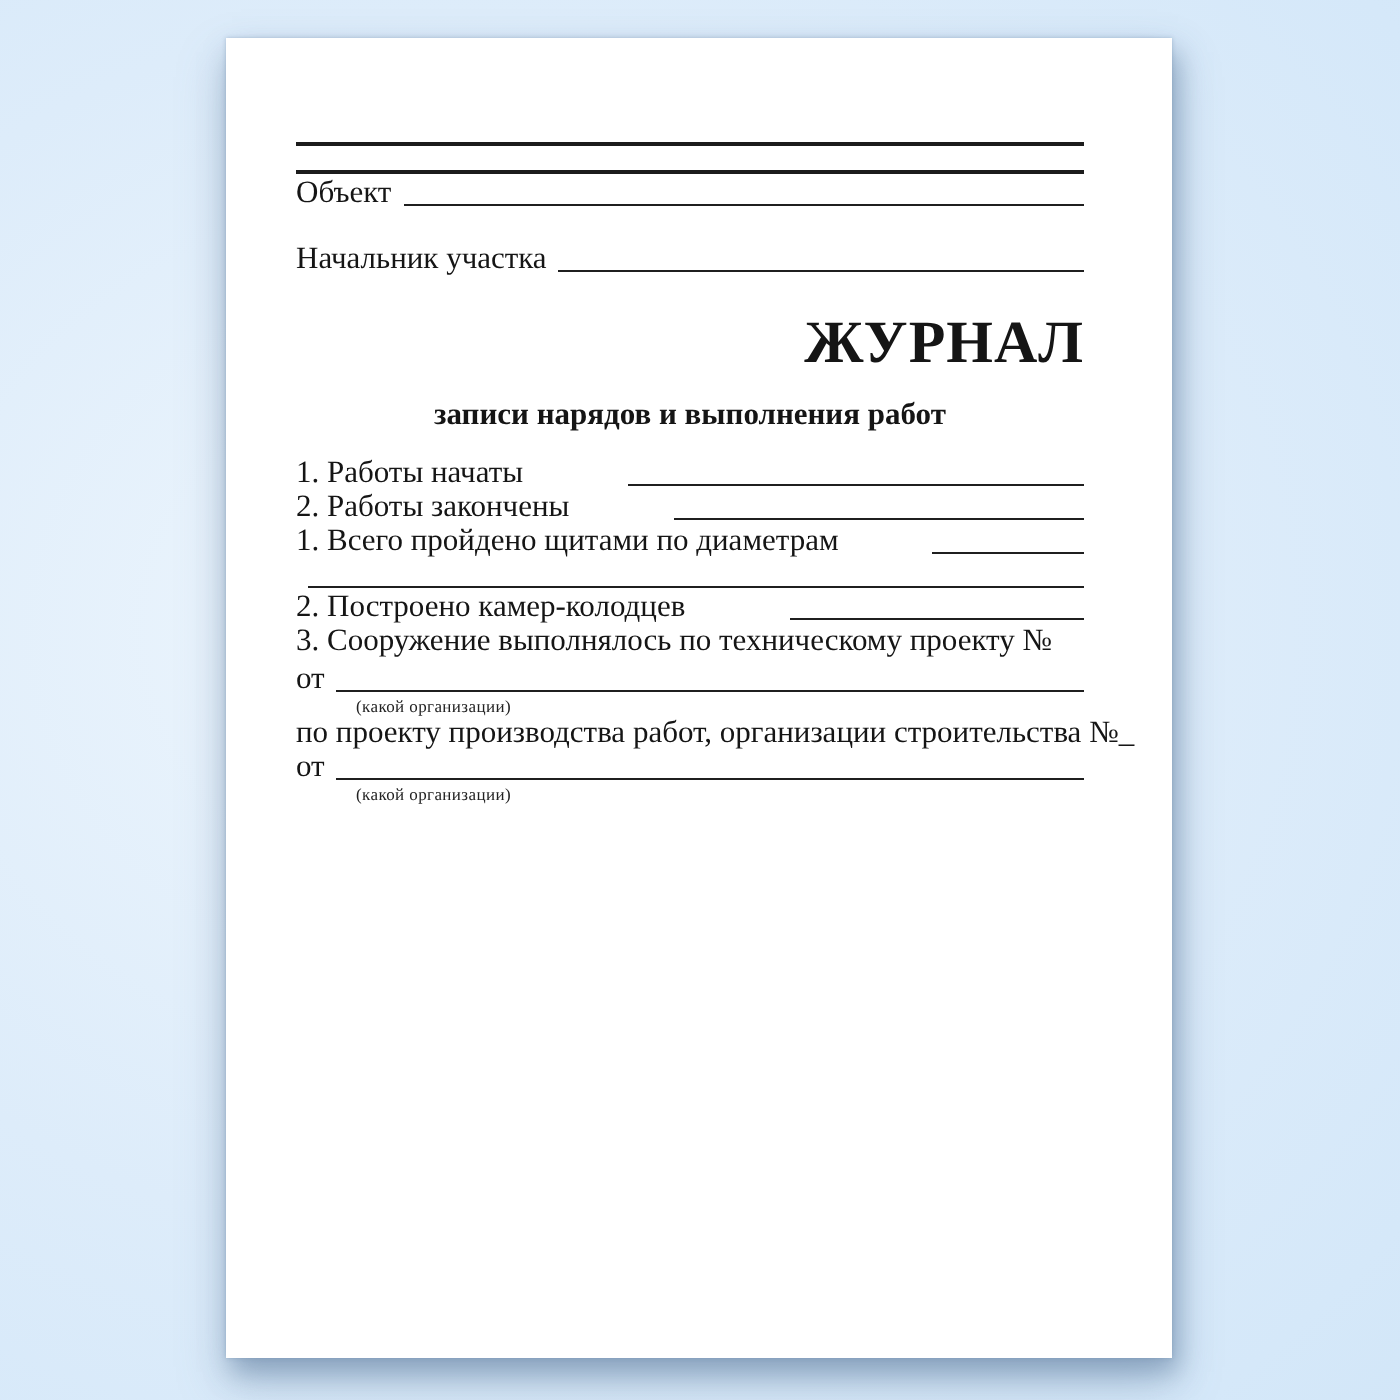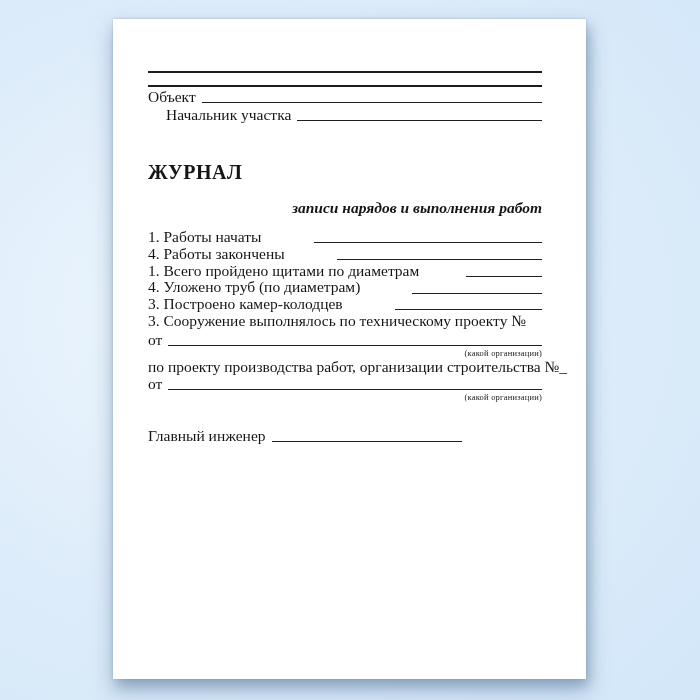--- a/index.html
+++ b/index.html
@@ -33,39 +33,39 @@
   .fill {
     flex: 1 1 auto;
     height: 0;
     align-self: flex-end;
     border-bottom: 1.4px solid #1f1f1f;
     margin-bottom: 2.5px;
   }
   .gap6 { margin-left: 6px; }
   .gap0 { margin-left: 1px; }
   .row-object   { top: 69px; font-family: Liberation Serif, serif; }
-  .row-chief    { top: 87px; margin-left: 18px; }
+  .row-chief    { top: 102px; }
   .title {
     top: 135px;
-    font-size: 20px; line-height: 36px;
-    font-weight: bold; text-align: left;
+    font-size: 30px; line-height: 36px;
+    font-weight: bold; text-align: right;
     letter-spacing: 0.5px;
   }
   .subtitle {
     top: 180px;
     font-size: 15.5px; line-height: 18px;
-    font-weight: bold; text-align: right; font-style: italic;
+    font-weight: bold; text-align: center;
   }
   .list { top: 210px; }
   .list .row { height: 16.8px; line-height: 16.8px; gap: 46px; }
   .row-from1 { top: 312px; }
   .caption {
     left: 65px; right: 44px;
     font-size: 8.5px; line-height: 9px;
-    text-align: right; color: #222;
+    text-align: left; color: #222;
     letter-spacing: 0.2px;
   }
   .caption-1 { top: 330px; }
   .row-project { top: 339px; height: 17px; line-height: 17px; font-size: 15.5px; white-space: nowrap; }
   .row-from2 { top: 356px; }
   .caption-2 { top: 374px; }
   .row-engineer { top: 408px; }
   .fill-fixed { flex: 0 0 190px; }
 </style>
 </head>
@@ -88,33 +88,32 @@
 
   <div class="blk title">ЖУРНАЛ</div>
   <div class="blk subtitle">записи нарядов и выполнения работ</div>
 
   <div class="blk list">
     <div class="row">
       <span>1. Работы начаты</span>
       <span class="fill gap6"></span>
     </div>
     <div class="row">
-      <span>4. Работы закончены</span>
+      <span>2. Работы закончены</span>
       <span class="fill gap6"></span>
     </div>
     <div class="row">
       <span>1. Всего пройдено щитами по диаметрам</span>
       <span class="fill gap0"></span>
     </div>
     <div class="row">
-      <span>4. Уложено труб (по диаметрам)</span>
       <span class="fill gap6"></span>
     </div>
     <div class="row">
-      <span>3. Построено камер-колодцев</span>
+      <span>2. Построено камер-колодцев</span>
       <span class="fill gap6"></span>
     </div>
     <div class="row">
       <span>3. Сооружение выполнялось по техническому проекту №</span>
       <span class="fill gap0"></span>
     </div>
   </div>
 
   <div class="blk row row-from1">
     <span>от</span>
@@ -123,18 +122,14 @@
   <div class="blk caption caption-1">(какой организации)</div>
 
   <div class="blk row-project">по проекту производства работ, организации строительства №_</div>
 
   <div class="blk row row-from2">
     <span>от</span>
     <span class="fill gap6"></span>
   </div>
   <div class="blk caption caption-2">(какой организации)</div>
 
-  <div class="blk row row-engineer">
-    <span>Главный инженер</span>
-    <span class="fill fill-fixed gap6"></span>
-  </div>
 
 </div>
 
 </body></html>

